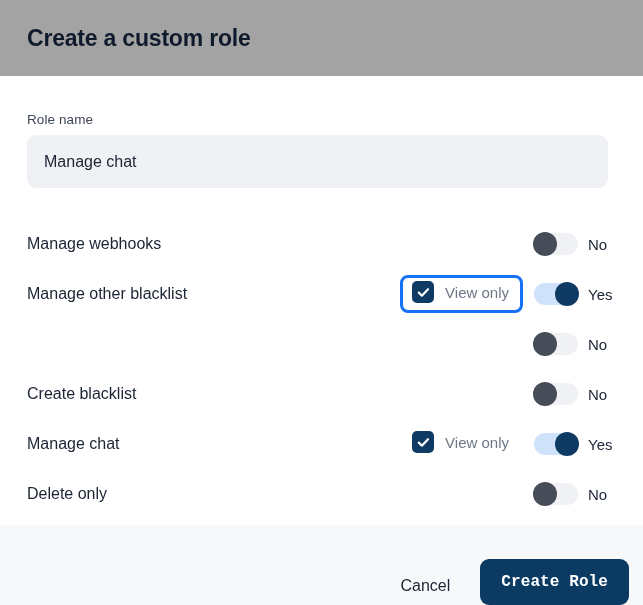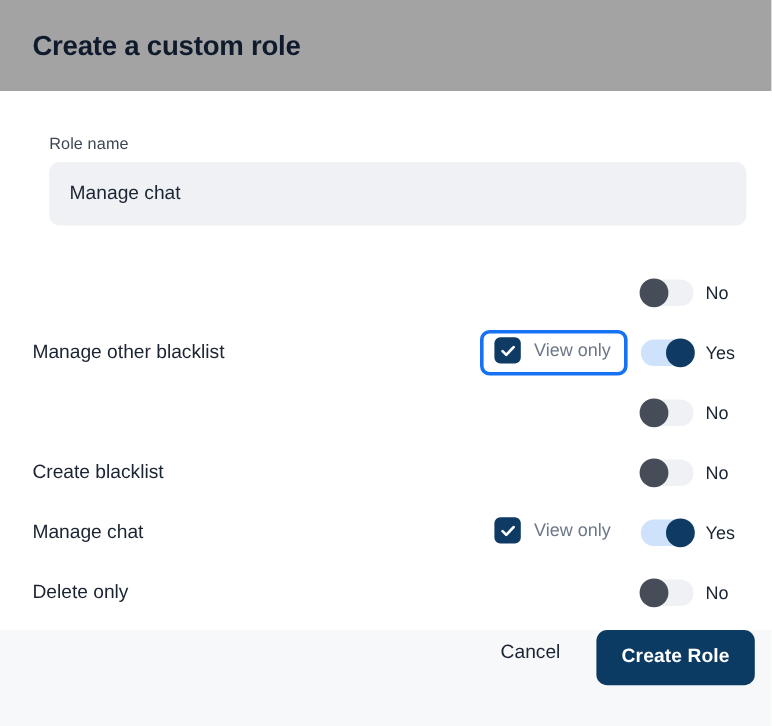--- a/index.html
+++ b/index.html
@@ -42,21 +42,21 @@
 
   
   .dialog-body {
     flex: 1 1 auto;
     background: #ffffff;
     position: relative;
     overflow: hidden;
   }
 
   .field-group {
-    padding: 36px 27px 0 41px;
+    padding: 36px 27px 0 27px;
   }
   .field-label {
     font-size: 13.5px;
     color: #3d4654;
     margin-bottom: 8px;
     letter-spacing: 0.1px;
   }
   .text-input {
     width: 581px;
     height: 53px;
@@ -164,42 +164,42 @@
     color: #1b2433;
     margin-left: 10px;
     white-space: nowrap;
   }
 
   
   .dialog-footer {
     height: 80px;
     background: #f7f8fa;
     display: flex;
-    align-items: flex-start;
+    align-items: flex-end;
     justify-content: flex-end;
     padding-right: 14px;
     flex: 0 0 auto;
     box-sizing: border-box;
   }
   .btn-cancel {
     background: none;
     border: none;
     font-family: "Liberation Sans", sans-serif;
     font-size: 16px;
     color: #1b2433;
     cursor: pointer;
     padding: 10px 16px;
     margin-right: 14px;
   }
   .btn-primary {
     background: #0b3a63;
     border: none;
     border-radius: 9px;
     color: #ffffff;
-    font-family: Liberation Sans, sans-serif;
+    font-family: Liberation Mono, monospace;
     font-size: 16px;
     font-weight: bold;
     padding: 0 21px;
     height: 46px;
     cursor: pointer;
     letter-spacing: 0.1px;
   }
 </style>
 </head>
 <body>
@@ -212,20 +212,21 @@
 
   <div class="dialog-body">
 
     <div class="field-group">
       <div class="field-label">Role name</div>
       <input class="text-input" type="text" value="Manage chat" style="">
     </div>
 
     <div class="perm-list" id="perm-list">
         <div class="perm-row">
+          <div class="perm-label">Manage webhooks</div>
           <div class="perm-controls">
             <div class="toggle-wrap">
               <div class="switch">
                 <div class="knob"></div>
               </div>
               <span class="switch-text">No</span>
             </div>
           </div>
         </div>
         <div class="perm-row">

